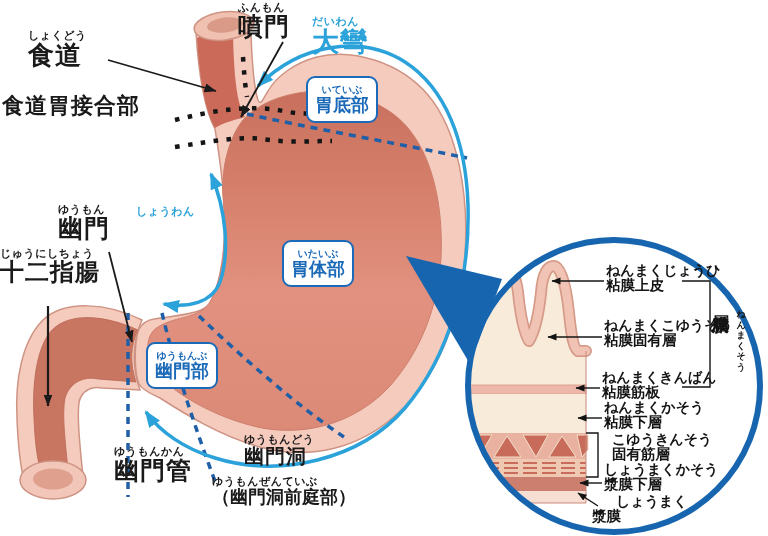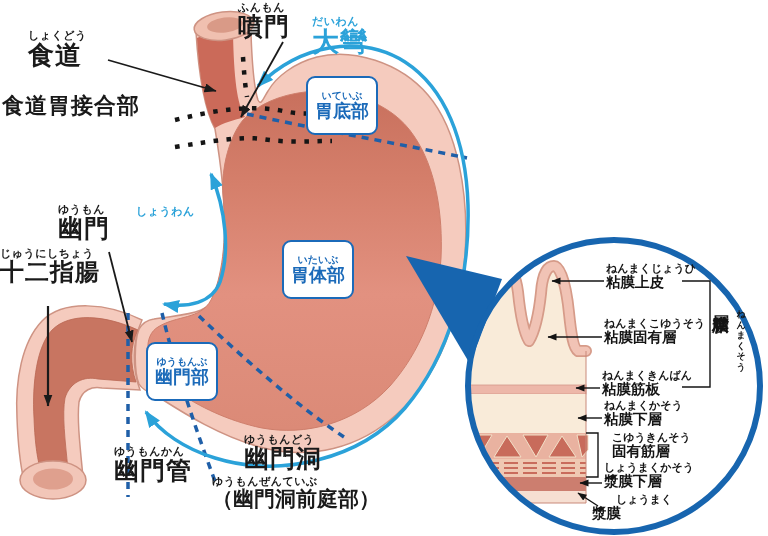--- a/index.html
+++ b/index.html
@@ -4,25 +4,25 @@
 <style>
   html,body{margin:0;padding:0;background:#fff;}
   #stage{position:relative;width:768px;height:536px;background:#ffffff;overflow:hidden;
          font-family:"DejaVu Sans",sans-serif;}
   #art{position:absolute;left:0;top:0;}
   .lbl{position:absolute;color:#1a1a1a;font-weight:bold;text-align:left;line-height:1.05;}
   .lbl .kana{font-size:11px;letter-spacing:0.5px;}
   .lbl .kanji{font-size:23px;letter-spacing:1px;}
   .cyan{color:#2BA2D9;}
   .boxlbl{position:absolute;background:#fff;border:2.5px solid #1B6AB9;border-radius:9px;
-          color:#1B6AB9;font-weight:bold;text-align:center;line-height:1.05;padding:13px 7px;}
+          color:#1B6AB9;font-weight:bold;text-align:center;line-height:1.05;padding:7px 7px;}
   .boxlbl .kana{font-size:10px;letter-spacing:0;}
   .boxlbl .kanji{font-size:18px;letter-spacing:0;}
   .clbl{position:absolute;color:#141414;font-weight:bold;text-align:left;line-height:1.1;}
-  .clbl .kana{font-size:11px;letter-spacing:0;}
+  .clbl .kana{font-size:14px;letter-spacing:0;}
   .clbl .kanji{font-size:14.5px;letter-spacing:0;}
   .vert{writing-mode:vertical-rl;}
   .vlbl{position:absolute;color:#141414;font-weight:bold;line-height:1;}
 </style>
 </head>
 <body>
 
 <div id="stage">
 
 <svg id="art" width="768" height="536" viewBox="0 0 768 536">
@@ -201,26 +201,26 @@
   <div class="kanji" style="font-size:24px">十二指腸</div>
 </div>
 
 <div class="lbl" style="left:114px;top:446px;width:104px">
   <div class="kana">ゆうもんかん</div>
   <div class="kanji" style="font-size:25px">幽門管</div>
 </div>
 
 <div class="lbl" style="left:244px;top:434px;width:112px">
   <div class="kana">ゆうもんどう</div>
-  <div class="kanji" style="font-size:25px">幽門洞</div>
+  <div class="kanji" style="font-size:20px">幽門洞</div>
 </div>
 
 <div class="lbl" style="left:212px;top:476px;width:212px">
   <div class="kana">ゆうもんぜんていぶ</div>
-  <div class="kanji" style="font-size:21px;letter-spacing:0">（幽門洞前庭部）</div>
+  <div class="kanji" style="font-size:18px;letter-spacing:0">（幽門洞前庭部）</div>
 </div>
 
 <div class="boxlbl" style="left:306px;top:76px">
   <div class="kana">いていぶ</div>
   <div class="kanji">胃底部</div>
 </div>
 <div class="boxlbl" style="left:282px;top:240px">
   <div class="kana">いたいぶ</div>
   <div class="kanji">胃体部</div>
 </div>

